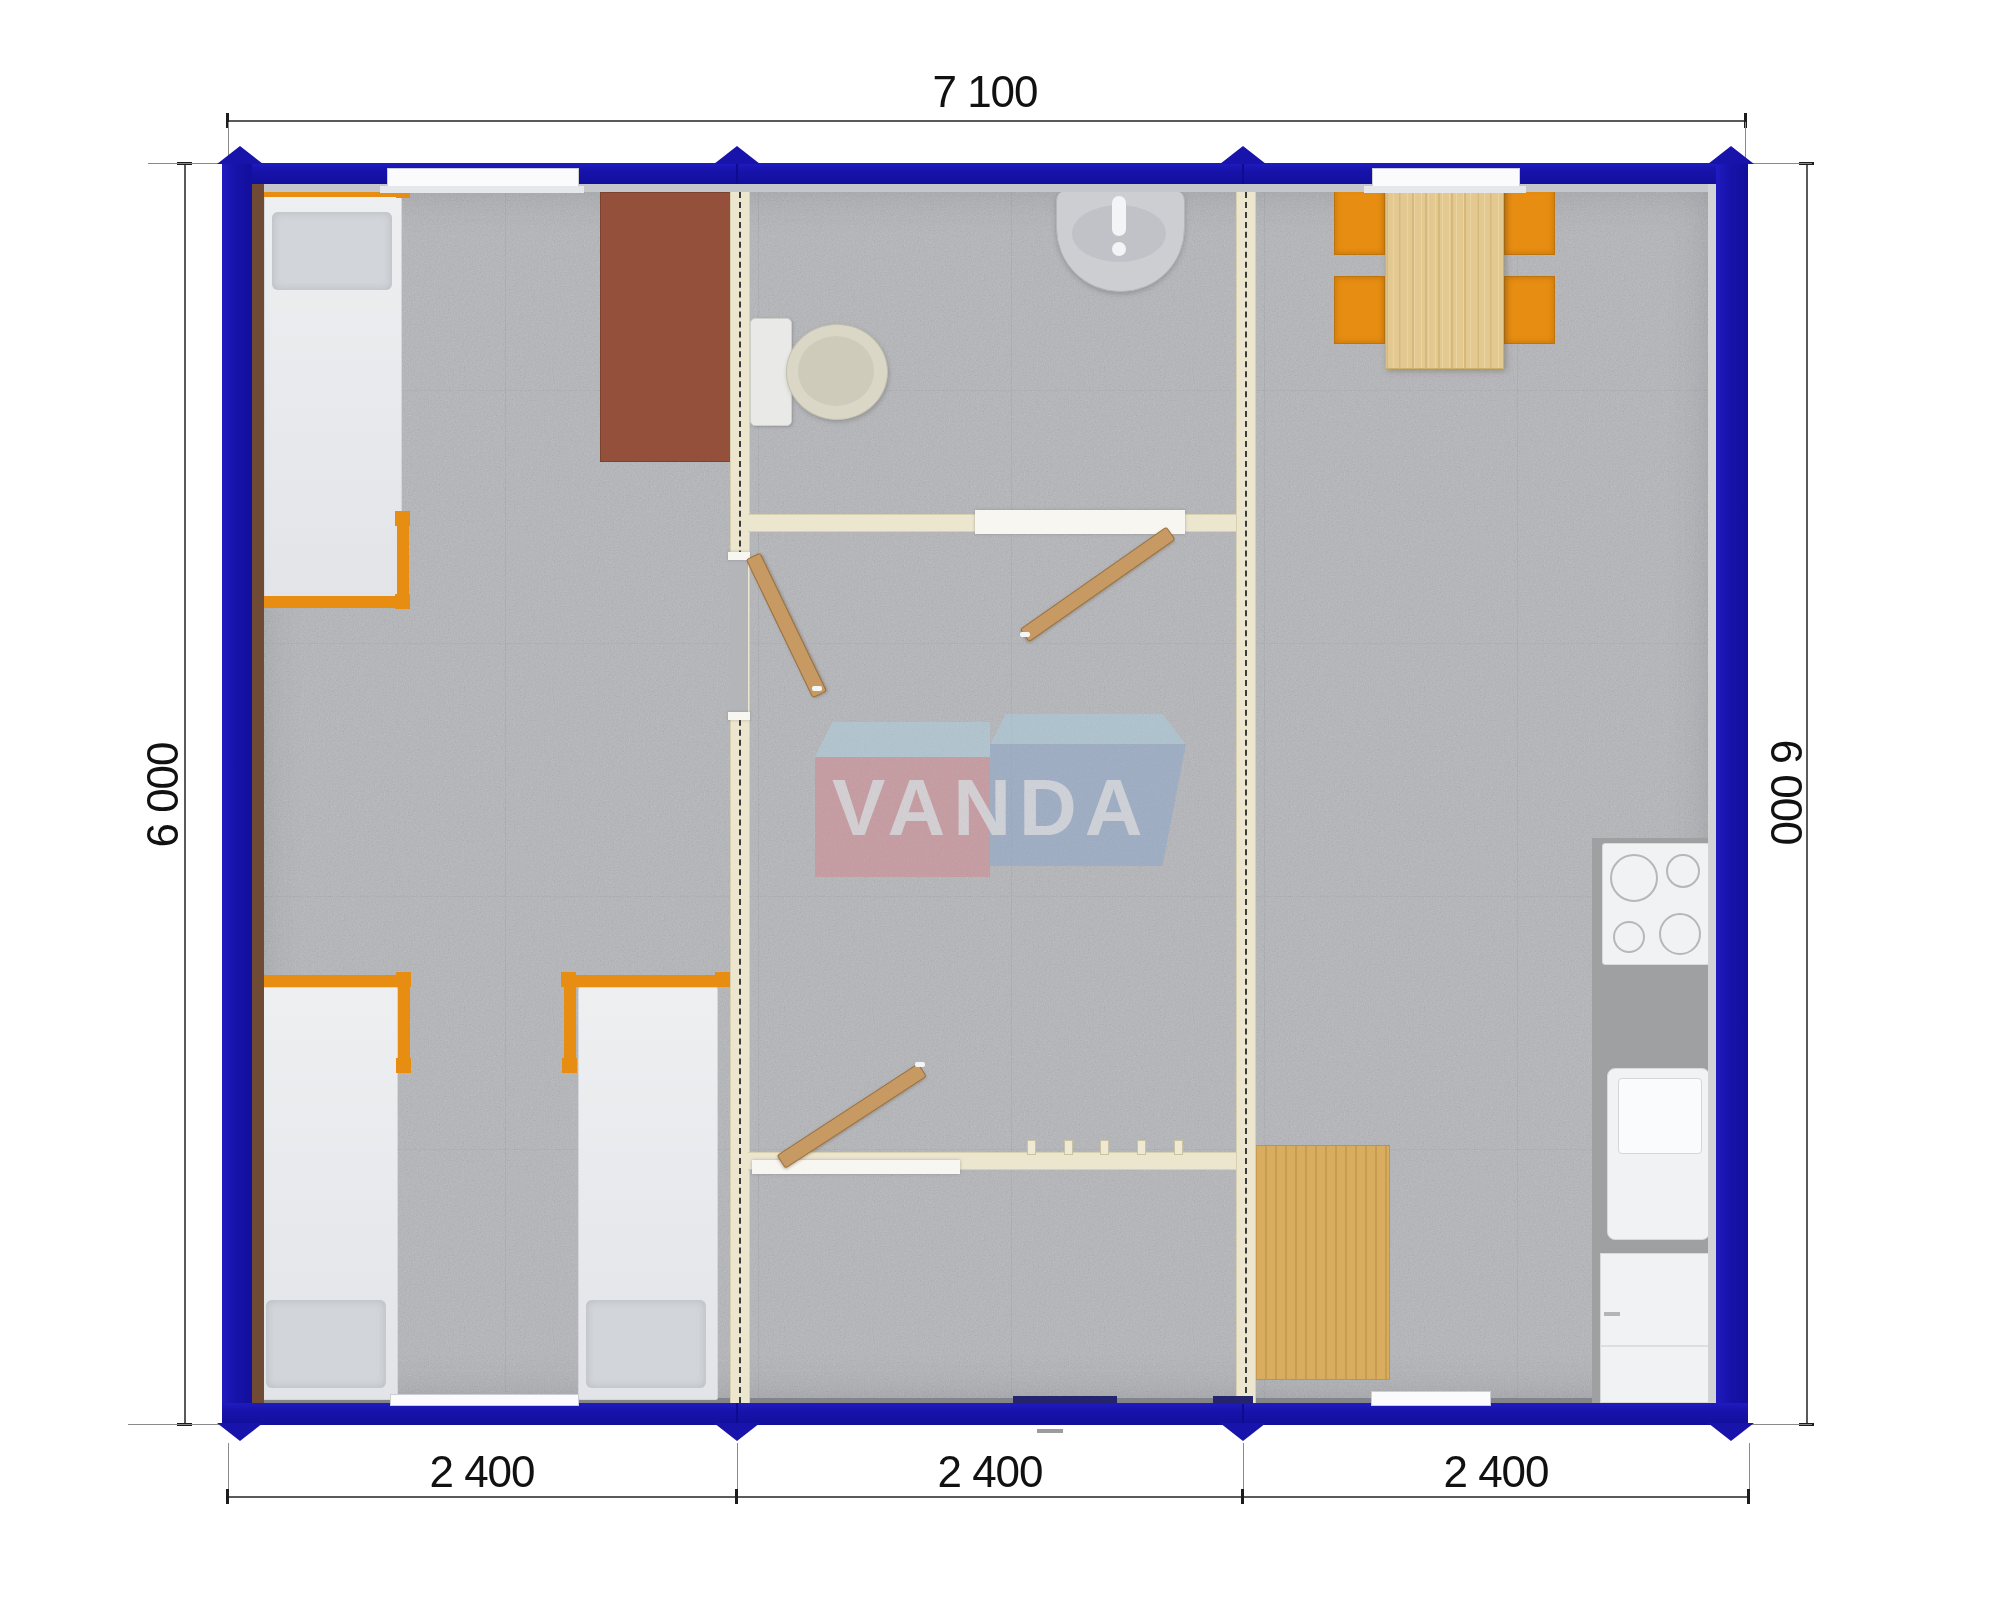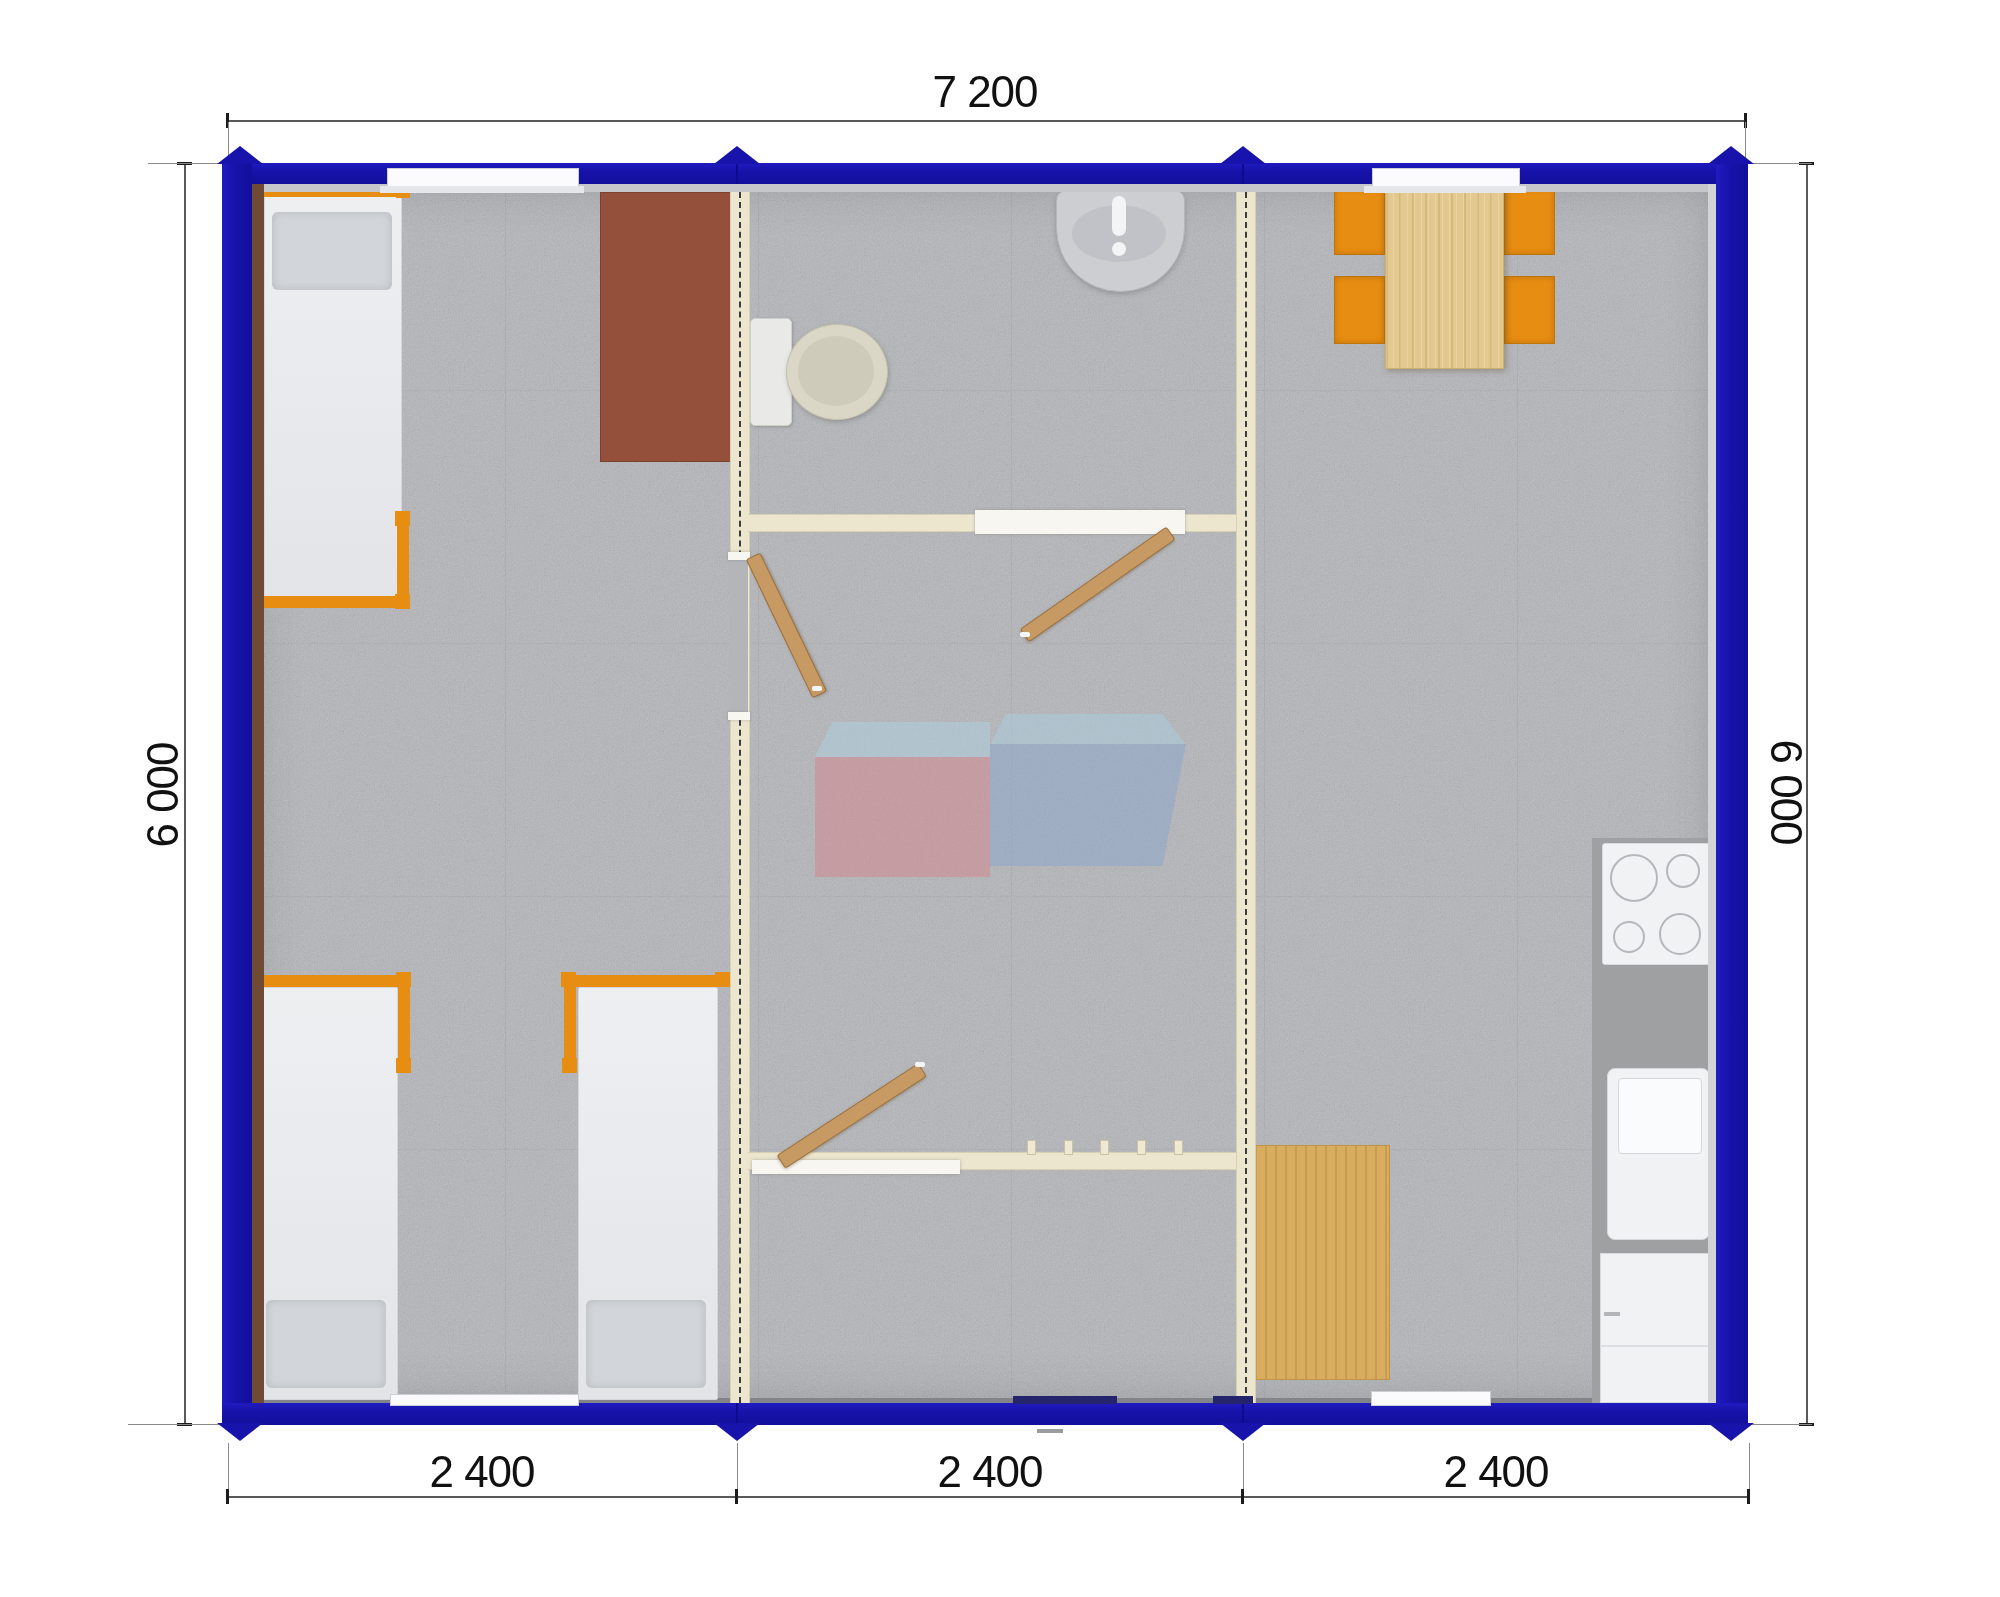--- a/index.html
+++ b/index.html
@@ -74,21 +74,21 @@
   .wm{opacity:.5;}
   .wm-face{position:absolute;}
   .wm-text{position:absolute;font-weight:bold;font-size:80px;letter-spacing:8px;
            color:rgba(242,245,248,.88);font-family:"Liberation Sans",sans-serif;}
 </style>
 </head>
 <body>
 
 <div class="plan">
 
-  <div class="abs dim-label" style="left:880px;top:70px;width:210px;">7 200</div>
+  <div class="abs dim-label" style="left:880px;top:70px;width:210px;">7 100</div>
   <div class="abs dim-line" style="left:228px;top:120px;width:1518px;height:2px;"></div>
   <div class="abs tick" style="left:226px;top:113px;width:3px;height:15px;"></div>
   <div class="abs tick" style="left:1744px;top:113px;width:3px;height:15px;"></div>
   <div class="abs ext-line" style="left:228px;top:122px;width:1px;height:41px;"></div>
   <div class="abs ext-line" style="left:1745px;top:122px;width:1px;height:41px;"></div>
 
   <div class="abs dim-label rot-ccw" style="left:63px;top:773px;width:200px;">6 000</div>
   <div class="abs dim-line" style="left:184px;top:163px;width:2px;height:1262px;"></div>
   <div class="abs tick" style="left:177px;top:162px;width:15px;height:3px;"></div>
   <div class="abs tick" style="left:177px;top:1423px;width:15px;height:3px;"></div>
@@ -127,20 +127,21 @@
     </filter>
     <rect width="1464" height="1219" filter="url(#grain)" opacity="0.9"></rect>
   </svg>
   <div class="abs" style="left:264px;top:1398px;width:1444px;height:5px;background:#83848a;"></div>
 
   <div class="abs wm" style="left:0;top:0;width:2000px;height:1597px;pointer-events:none;">
     <div class="wm-face" style="left:815px;top:722px;width:175px;height:35px;background:var(--watermark-lightblue,#aed2e2);clip-path:polygon(10% 0,100% 0,100% 100%,0 100%);"></div>
     <div class="wm-face" style="left:990px;top:714px;width:196px;height:31px;background:#a9cee0;clip-path:polygon(8% 0,88% 0,100% 100%,0 100%);"></div>
     <div class="wm-face" style="left:990px;top:744px;width:196px;height:122px;background:var(--watermark-blue,#8ba6cd);clip-path:polygon(0 0,100% 0,88% 100%,0 100%);"></div>
     <div class="wm-face" style="left:815px;top:757px;width:175px;height:120px;background:var(--watermark-pink,#d4858e);"></div>
+    <div class="wm-text" style="left:832px;top:762px;">VANDA</div>
   </div>
 
   <div class="abs wardrobe" style="left:600px;top:192px;width:130px;height:268px;"></div>
 
   <div class="abs mattress" style="left:264px;top:192px;width:136px;height:414px;"></div>
   <div class="abs pillow" style="left:272px;top:212px;width:120px;height:78px;"></div>
   <div class="abs orange" style="left:250px;top:186px;width:160px;height:11px;"></div>
   <div class="abs orange" style="left:248px;top:184px;width:14px;height:14px;"></div>
   <div class="abs orange" style="left:396px;top:184px;width:14px;height:14px;"></div>
   <div class="abs orange" style="left:397px;top:517px;width:12px;height:90px;"></div>

